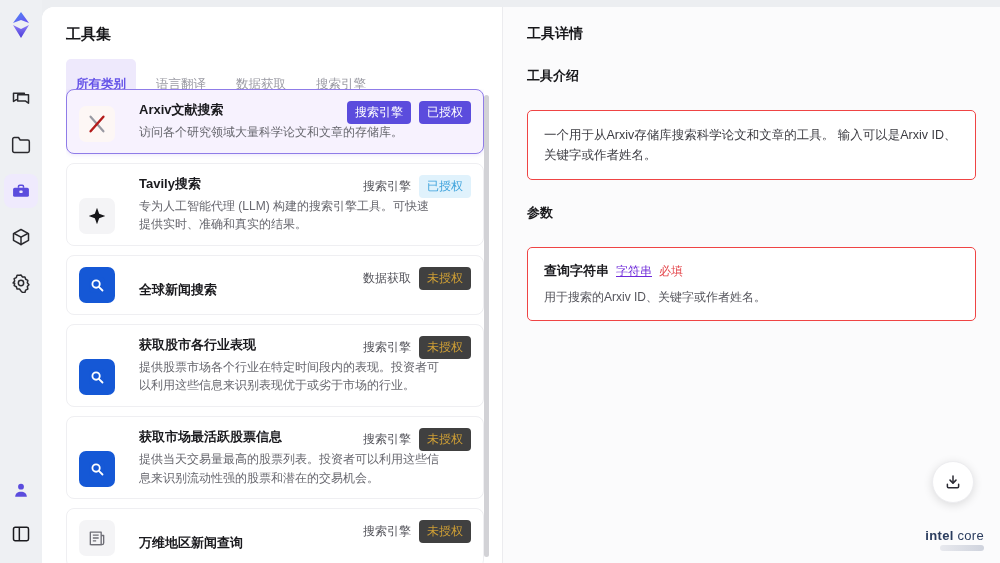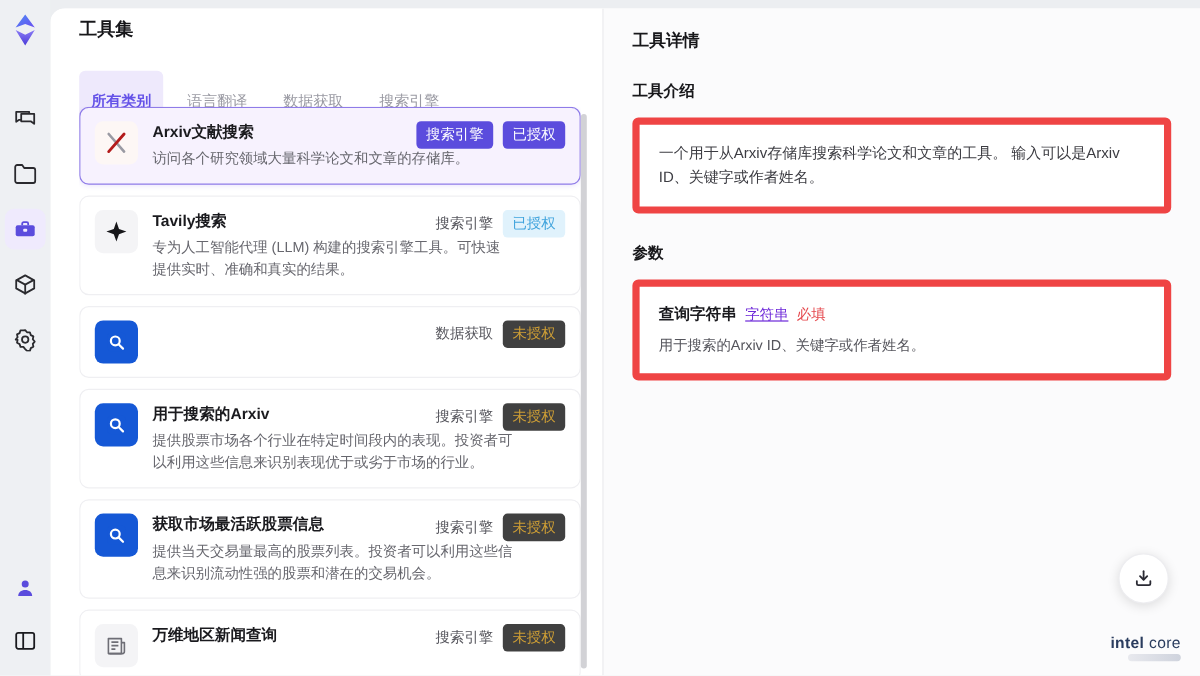--- a/index.html
+++ b/index.html
@@ -13,47 +13,47 @@
   .nav-btn { width:34px; height:34px; border-radius:8px; display:flex; align-items:center; justify-content:center; cursor:pointer; color:#2a2a2e; }
   .nav-btn.active { background:#efeafd; color:#5b4cdd; }
   .nav-bottom { margin-top:auto; margin-bottom:12px; display:flex; flex-direction:column; gap:10px; align-items:center; }
   .nav-btn svg { display:block; }
 
   
   .content { position:absolute; left:42px; top:7px; right:0; bottom:0; background:#ffffff; border-radius:12px 0 0 0; overflow:hidden; }
 
   
   .tools-panel { position:absolute; left:0; top:0; width:460px; height:556px; background:#ffffff; }
-  .page-title { position:absolute; left:24px; top:8px; font-size:15px; font-weight:bold; color:#17171a; }
+  .page-title { position:absolute; left:24px; top:18px; font-size:15px; font-weight:bold; color:#17171a; }
   .tabs { position:absolute; left:24px; top:52px; display:flex; gap:10px; align-items:center; }
   .tab { font-size:12.5px; color:#9a9aa3; padding:17px 10px; border-radius:5px; cursor:pointer; white-space:nowrap; }
   .tab.active { background:#eee9fc; color:#6553e8; font-weight:bold; }
   .tool-list { position:absolute; left:24px; top:82px; width:418px; height:474px; overflow:hidden; display:flex; flex-direction:column; gap:9px; }
-  .tool-card { position:relative; background:#ffffff; border:1px solid #efeff2; border-radius:8px; padding:11px 12px; display:flex; gap:12px; flex:none; }
+  .tool-card { position:relative; background:#ffffff; border:1px solid #efeff2; border-radius:8px; padding:11px 12px; display:flex; gap:24px; flex:none;align-items:flex-end; }
   .tool-card.selected { background:#f7f2fe; border:1.5px solid #8f7ce8; box-shadow:0 1px 4px rgba(120,90,230,.15); }
   .tool-icon { width:36px; height:36px; border-radius:7px; flex:none; display:flex; align-items:center; justify-content:center; }
   .tool-icon.light { background:#f4f4f6; }
   .tool-icon.arxiv { background:#fdf7f5; }
   .tool-icon.blue { background:#1558d6; }
   .tool-text { width:300px; }
   .tool-name { font-size:13px; font-weight:bold; color:#1a1a1e; margin-bottom:4px; }
   .tool-desc { font-size:12px; color:#67676e; line-height:1.55; }
   .badges { position:absolute; right:12px; top:11px; display:flex; gap:8px; align-items:center; }
   .badge { font-size:12px; padding:3px 8px; border-radius:4px; white-space:nowrap; }
   .badge.plain { color:#55555c; padding:3px 0; }
   .badge.solid-purple { background:#5b4cdd; color:#ffffff; }
   .badge.light-blue { background:#e0f2fc; color:#3fa3dc; }
   .badge.light-yellow { background:#404040; color:#cf9f35; }
   .vscroll { position:absolute; right:13px; top:88px; width:5px; height:462px; border-radius:3px; background:#d2d2d6; }
 
   
   .details-panel { position:absolute; left:460px; top:0; right:0; height:556px; background:#fbfbfc; border-left:1px solid #ececef; padding:18px 24px; }
   .details-title { font-size:14px; font-weight:bold; color:#17171a; }
   .section-heading { font-size:13px; font-weight:bold; color:#17171a; margin-top:24px; }
-  .detail-card { margin-top:13px; background:#ffffff; border:6px solid #ef4444; border-radius:5px; padding:14px 16px; }
+  .detail-card { margin-top:25px; background:#ffffff; border:1px solid #ef4444; border-radius:5px; padding:14px 16px; }
   .intro-text { font-size:12.5px; color:#3c3c42; line-height:1.6; }
   .param-head { display:flex; align-items:baseline; gap:7px; }
   .param-name { font-size:13px; font-weight:bold; color:#1a1a1e; }
   .param-type { font-size:12px; color:#6d28d9;text-decoration:underline; }
   .param-required { font-size:12px; color:#e5484d; }
   .param-desc { margin-top:9px; font-size:12px; color:#55555c; }
 
   
   .fab { position:absolute; right:26px; bottom:60px; width:42px; height:42px; border-radius:50%; background:#ffffff; border:1px solid #ededf0; box-shadow:0 2px 10px rgba(0,0,0,.13); display:flex; align-items:center; justify-content:center; cursor:pointer; }
   .intel { position:absolute; right:16px; bottom:12px; text-align:right; }
@@ -188,36 +188,37 @@
         </div>
         <div class="tool-card">
           <div class="tool-icon blue">
             <svg width="22" height="22" viewBox="0 0 24 24" fill="none">
               <rect x="3.5" y="3.5" width="17" height="17" rx="4" fill="#1558d6" stroke="#ffffff" stroke-width="0"></rect>
               <circle cx="11" cy="11" r="4" stroke="#ffffff" stroke-width="2"></circle>
               <path d="M14 14l4 4" stroke="#ffffff" stroke-width="2" stroke-linecap="round"></path>
             </svg>
           </div>
           <div class="tool-text">
+            <div class="tool-name">全球新闻搜索</div>
           </div>
           <div class="badges">
             <span class="badge plain">数据获取</span>
             <span class="badge light-yellow">未授权</span>
           </div>
         </div>
         <div class="tool-card">
           <div class="tool-icon blue">
             <svg width="22" height="22" viewBox="0 0 24 24" fill="none">
               <rect x="3.5" y="3.5" width="17" height="17" rx="4" fill="#1558d6" stroke="#ffffff" stroke-width="0"></rect>
               <circle cx="11" cy="11" r="4" stroke="#ffffff" stroke-width="2"></circle>
               <path d="M14 14l4 4" stroke="#ffffff" stroke-width="2" stroke-linecap="round"></path>
             </svg>
           </div>
           <div class="tool-text">
-            <div class="tool-name">用于搜索的Arxiv</div>
+            <div class="tool-name">获取股市各行业表现</div>
             <div class="tool-desc">提供股票市场各个行业在特定时间段内的表现。投资者可以利用这些信息来识别表现优于或劣于市场的行业。</div>
           </div>
           <div class="badges">
             <span class="badge plain">搜索引擎</span>
             <span class="badge light-yellow">未授权</span>
           </div>
         </div>
         <div class="tool-card">
           <div class="tool-icon blue">
             <svg width="22" height="22" viewBox="0 0 24 24" fill="none">

